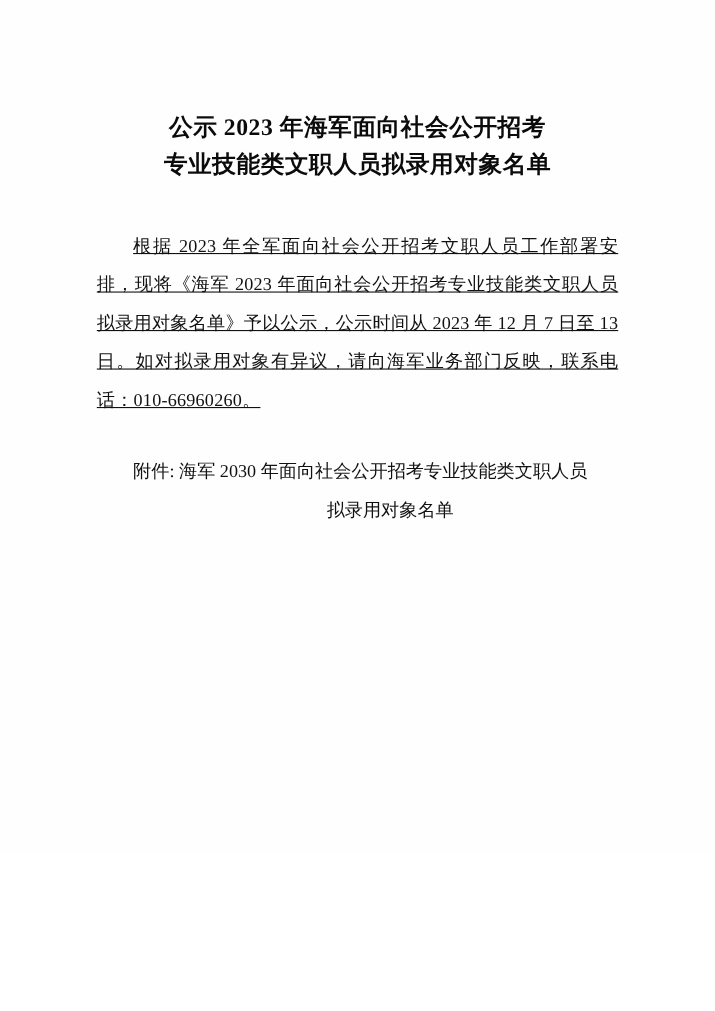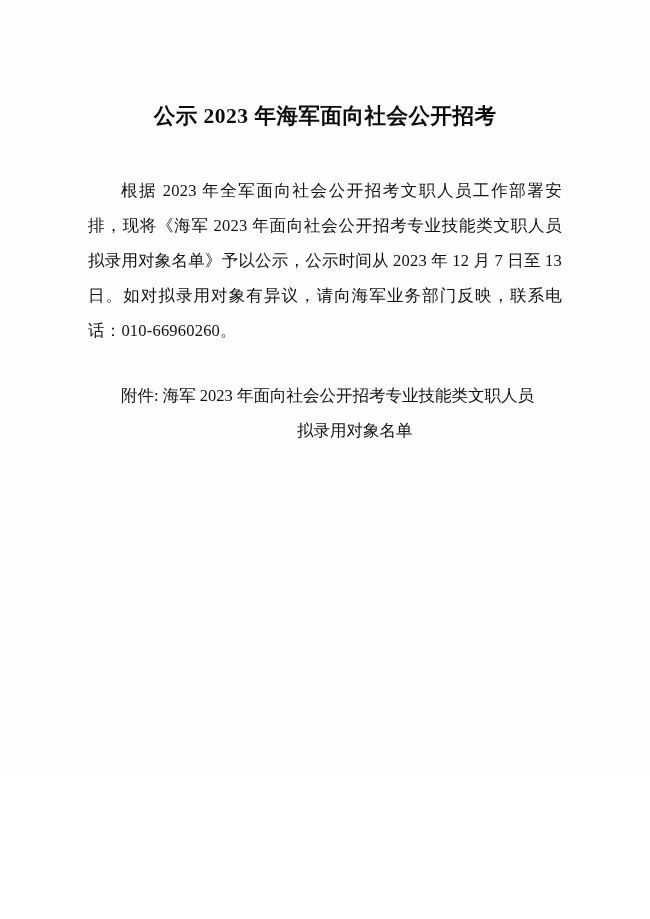--- a/index.html
+++ b/index.html
@@ -41,20 +41,21 @@
     font-size: 16.5px;
     line-height: 35px;
     text-align: justify;
     text-justify: inter-ideograph;
     color: #111111;
   }
   .body-para {
     margin: 0;
     text-indent: 2em;
     letter-spacing: 0.2px;
+    text-decoration: underline;
   }
   .attach-block {
     margin-top: 30px;
     font-size: 16.5px;
     line-height: 35px;
     color: #111111;
   }
   .attach-para {
     margin: 0;
     text-indent: 2em;
@@ -69,25 +70,26 @@
     height: 1px;
   }
 </style>
 </head>
 <body>
 
 <div class="page">
 
   <h1 class="doc-title">
     <span class="title-line">公示 2023 年海军面向社会公开招考</span>
+    <span class="title-line">专业技能类文职人员拟录用对象名单</span>
   </h1>
 
   <div class="body-block">
     <p class="body-para">根据 2023 年全军面向社会公开招考文职人员工作部署安排，现将《海军 2023 年面向社会公开招考专业技能类文职人员拟录用对象名单》予以公示，公示时间从 2023 年 12 月 7 日至 13 日。如对拟录用对象有异议，请向海军业务部门反映，联系电话：010-66960260。</p>
   </div>
 
   <div class="attach-block">
-    <p class="attach-para">附件: 海军 2023 年面向社会公开招考专业技能类文职人员</p>
+    <p class="attach-para">附件: 海军 2030 年面向社会公开招考专业技能类文职人员</p>
     <p class="attach-cont">拟录用对象名单</p>
   </div>
 
   <div class="spacer"></div>
 </div>
 
 </body></html>

